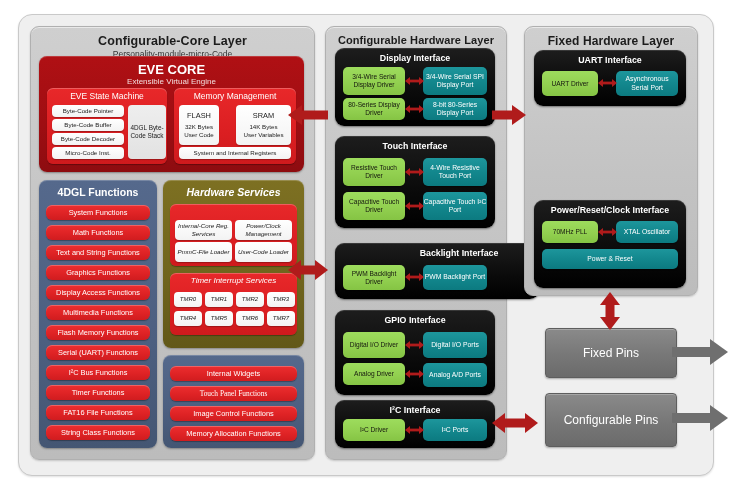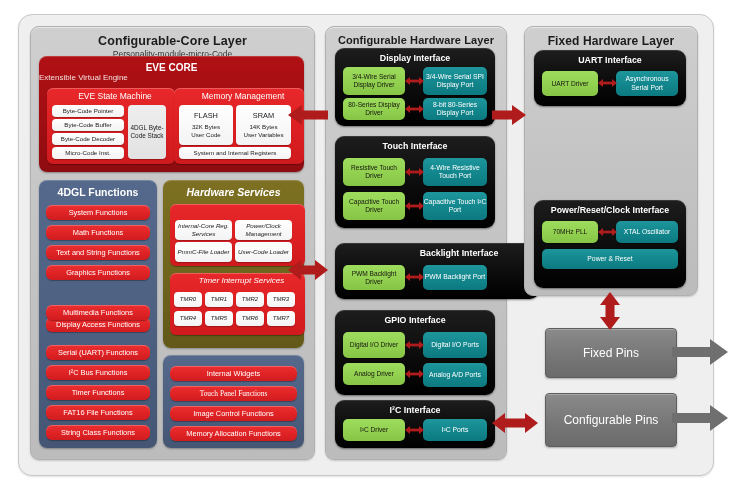--- a/index.html
+++ b/index.html
@@ -33,29 +33,28 @@
   #core-sub{font-size:8.5px;margin-top:1px;}
 
   
   #eve-core{
     position:absolute;left:39px;top:56px;width:265px;height:116px;
     border-radius:8px;
     background:linear-gradient(180deg,#b01014 0%,#9e0e12 60%,#8d0c10 100%);
     box-shadow:0 1px 2px rgba(0,0,0,.35),inset 0 1px 0 rgba(255,255,255,.18);
   }
   #eve-core-title{
-    text-align:center;color:#fff;font-weight:bold;font-size:10px;margin-top:6px;
-  }
-  #eve-core-sub{color:#f2dede;font-size:8px;margin-top:0px;}
+    text-align:center;color:#fff;font-weight:bold;font-size:13px;margin-top:6px;
+  }
+  #eve-core-sub{text-align:center;color:#f2dede;font-size:8px;margin-top:0px;}
 
   .red-box{
     background:linear-gradient(180deg,#e8282a 0%,#dc1f22 55%,#cf1a1d 100%);
     border-radius:6px;
     box-shadow:0 1px 1px rgba(0,0,0,.3),inset 0 1px 0 rgba(255,255,255,.25);
-    padding-left:8px;
   }
   .red-box-title{text-align:center;color:#fff;font-size:8.5px;padding-top:3px;}
   .white-chip{
     background:linear-gradient(180deg,#ffffff 0%,#f3f3f3 100%);
     border-radius:4px;color:#1a1a1a;text-align:center;
     display:flex;align-items:center;justify-content:center;
     font-size:6.2px;line-height:1.25;
     box-shadow:0 1px 1px rgba(0,0,0,.25);
   }
   .grey-chip{
@@ -157,42 +156,43 @@
       <div class="red-box-title lbl">EVE State Machine</div>
       <div class="white-chip" style="position:absolute;left:5px;top:17px;width:72px;height:12px;">Byte-Code Pointer</div>
       <div class="white-chip" style="position:absolute;left:5px;top:31px;width:72px;height:12px;">Byte-Code Buffer</div>
       <div class="white-chip" style="position:absolute;left:5px;top:45px;width:72px;height:12px;">Byte-Code Decoder</div>
       <div class="white-chip" style="position:absolute;left:5px;top:59px;width:72px;height:12px;">Micro-Code Inst.</div>
       <div class="grey-chip" style="position:absolute;left:81px;top:17px;width:34px;height:54px;padding:0 2px;">4DGL Byte-Code Stack</div>
     </div>
 
     <div class="red-box" id="mm-box">
       <div class="red-box-title lbl">Memory Management</div>
-      <div class="white-chip" style="position:absolute;left:5px;top:17px;width:54px;height:40px;flex-direction:column;">
+      <div class="white-chip" style="position:absolute;left:5px;top:17px;width:40px;height:40px;flex-direction:column;">
         <span style="font-size:7.4px;">FLASH</span>
         <span style="margin-top:3px;">32K Bytes</span>
         <span>User Code</span>
       </div>
       <div class="white-chip" style="position:absolute;left:62px;top:17px;width:55px;height:40px;flex-direction:column;">
         <span style="font-size:7.4px;">SRAM</span>
         <span style="margin-top:3px;">14K Bytes</span>
         <span>User Variables</span>
       </div>
       <div class="white-chip" style="position:absolute;left:5px;top:59px;width:112px;height:12px;">System and Internal Registers</div>
     </div>
   </div>
 
   <div class="blue-panel" id="dgl-panel">
     <div class="panel-title lbl">4DGL Functions</div>
     <div class="fn-pill" style="top:25px;">System Functions</div>
     <div class="fn-pill" style="top:45px;">Math Functions</div>
     <div class="fn-pill" style="top:65px;">Text and String Functions</div>
     <div class="fn-pill" style="top:85px;">Graphics Functions</div>
-    <div class="fn-pill" style="top:105px;margin-top:32px;">Display Access Functions</div>
+    <div class="fn-pill" style="top:105px;">Display Access Functions</div>
     <div class="fn-pill" style="top:125px;">Multimedia Functions</div>
+    <div class="fn-pill" style="top:145px;">Flash Memory Functions</div>
     <div class="fn-pill" style="top:165px;">Serial (UART) Functions</div>
     <div class="fn-pill" style="top:185px;">I²C Bus Functions</div>
     <div class="fn-pill" style="top:205px;">Timer Functions</div>
     <div class="fn-pill" style="top:225px;">FAT16 File Functions</div>
     <div class="fn-pill" style="top:245px;">String Class Functions</div>
   </div>
 
   <div class="olive-panel" id="hws-panel">
     <div class="panel-title lbl">Hardware Services</div>
 

